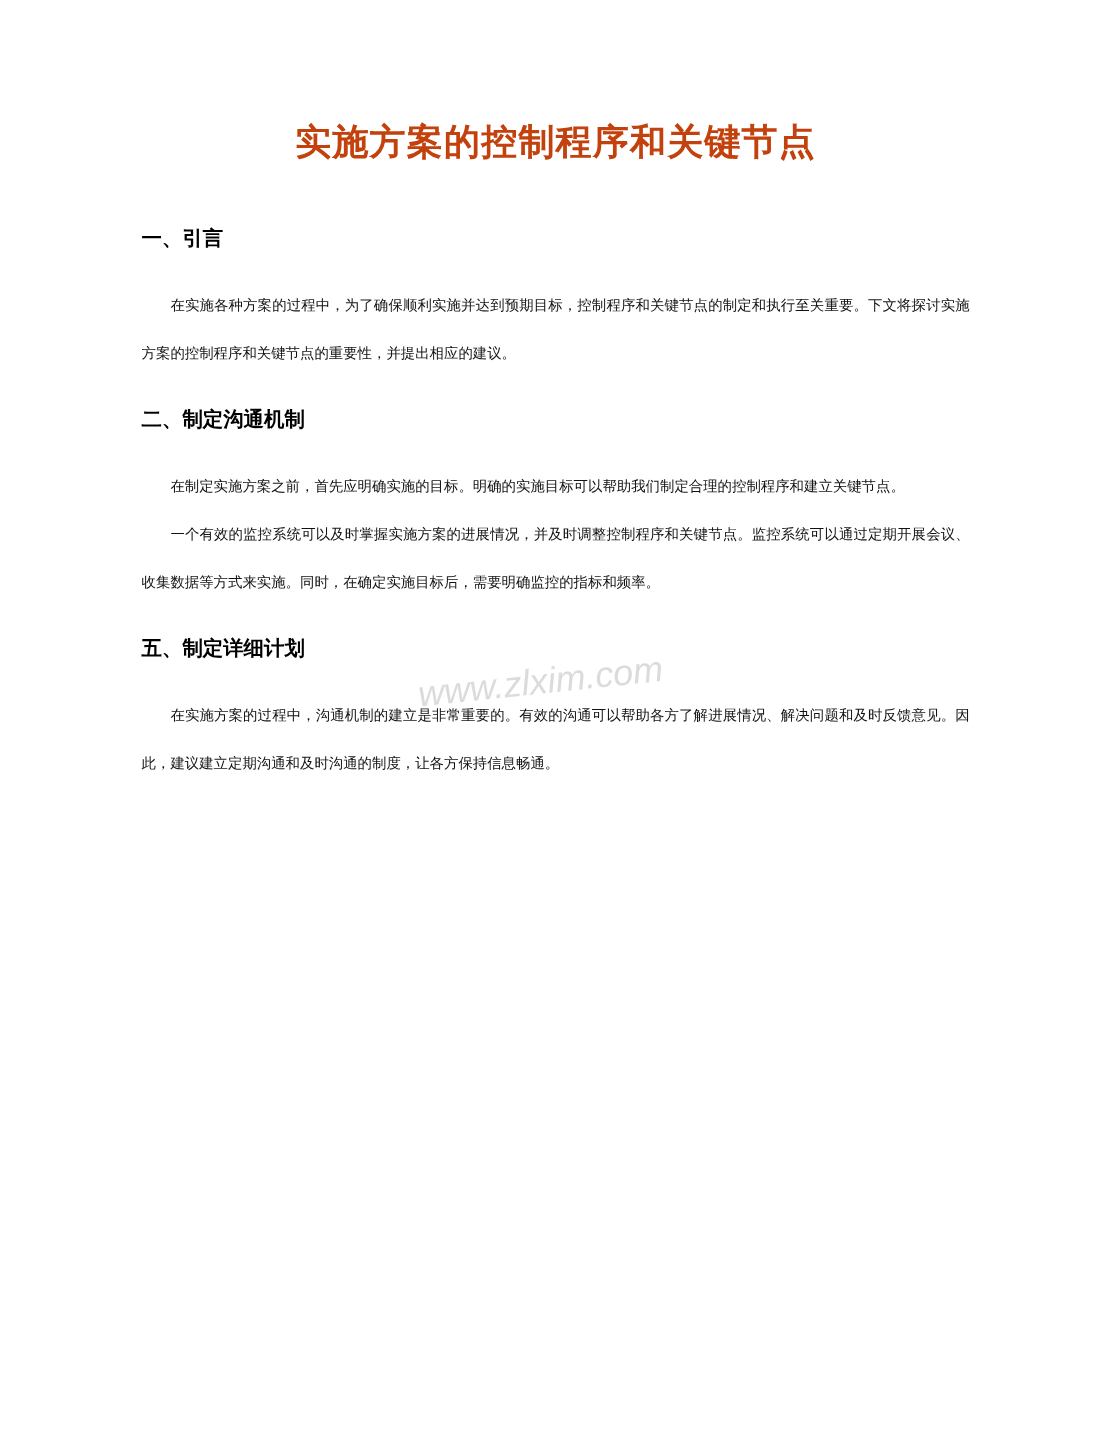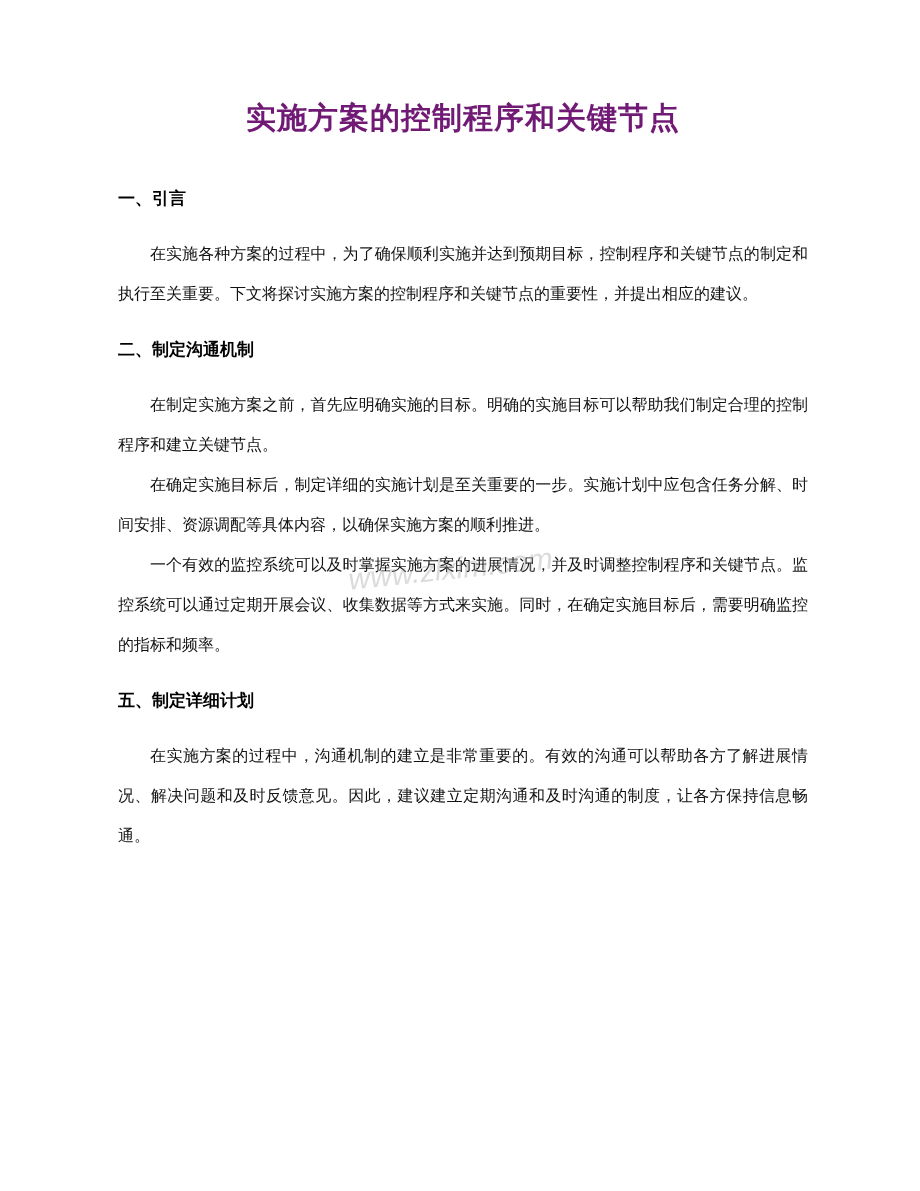--- a/index.html
+++ b/index.html
@@ -22,31 +22,31 @@
   }
   .content {
     padding: 98px 112px 0 118px;
   }
   .doc-title {
     margin: 0 0 48px 0;
     text-align: center;
     font-size: 30px;
     font-weight: 700;
     letter-spacing: 1px;
-    color: #701a75;
+    color: #c2410c;
   }
   .heading {
     margin: 24px 0 24px 0;
     font-size: 17px;
     font-weight: 700;
     color: #000000;
   }
   .para {
     margin: 0;
-    font-size: 16px;
+    font-size: 12px;
     line-height: 40px;
     text-indent: 2em;
     text-align: justify;
     color: #121212;
   }
   .watermark {
     position: absolute;
     left: 348px;
     top: 552px;
     font-size: 30px;
@@ -63,19 +63,18 @@
 
 <div class="page">
   <div class="watermark">www.zlxim.com</div>
   <div class="content">
     <h1 class="doc-title">实施方案的控制程序和关键节点</h1>
     <div>
         <h2 class="heading">一、引言</h2>
         <p class="para">在实施各种方案的过程中，为了确保顺利实施并达到预期目标，控制程序和关键节点的制定和执行至关重要。下文将探讨实施方案的控制程序和关键节点的重要性，并提出相应的建议。</p>
         <h2 class="heading">二、制定沟通机制</h2>
         <p class="para">在制定实施方案之前，首先应明确实施的目标。明确的实施目标可以帮助我们制定合理的控制程序和建立关键节点。</p>
-        <p class="para">在确定实施目标后，制定详细的实施计划是至关重要的一步。实施计划中应包含任务分解、时间安排、资源调配等具体内容，以确保实施方案的顺利推进。</p>
         <p class="para">一个有效的监控系统可以及时掌握实施方案的进展情况，并及时调整控制程序和关键节点。监控系统可以通过定期开展会议、收集数据等方式来实施。同时，在确定实施目标后，需要明确监控的指标和频率。</p>
         <h2 class="heading">五、制定详细计划</h2>
         <p class="para">在实施方案的过程中，沟通机制的建立是非常重要的。有效的沟通可以帮助各方了解进展情况、解决问题和及时反馈意见。因此，建议建立定期沟通和及时沟通的制度，让各方保持信息畅通。</p>
       </div>
   </div>
 </div>
 
 </body></html>

